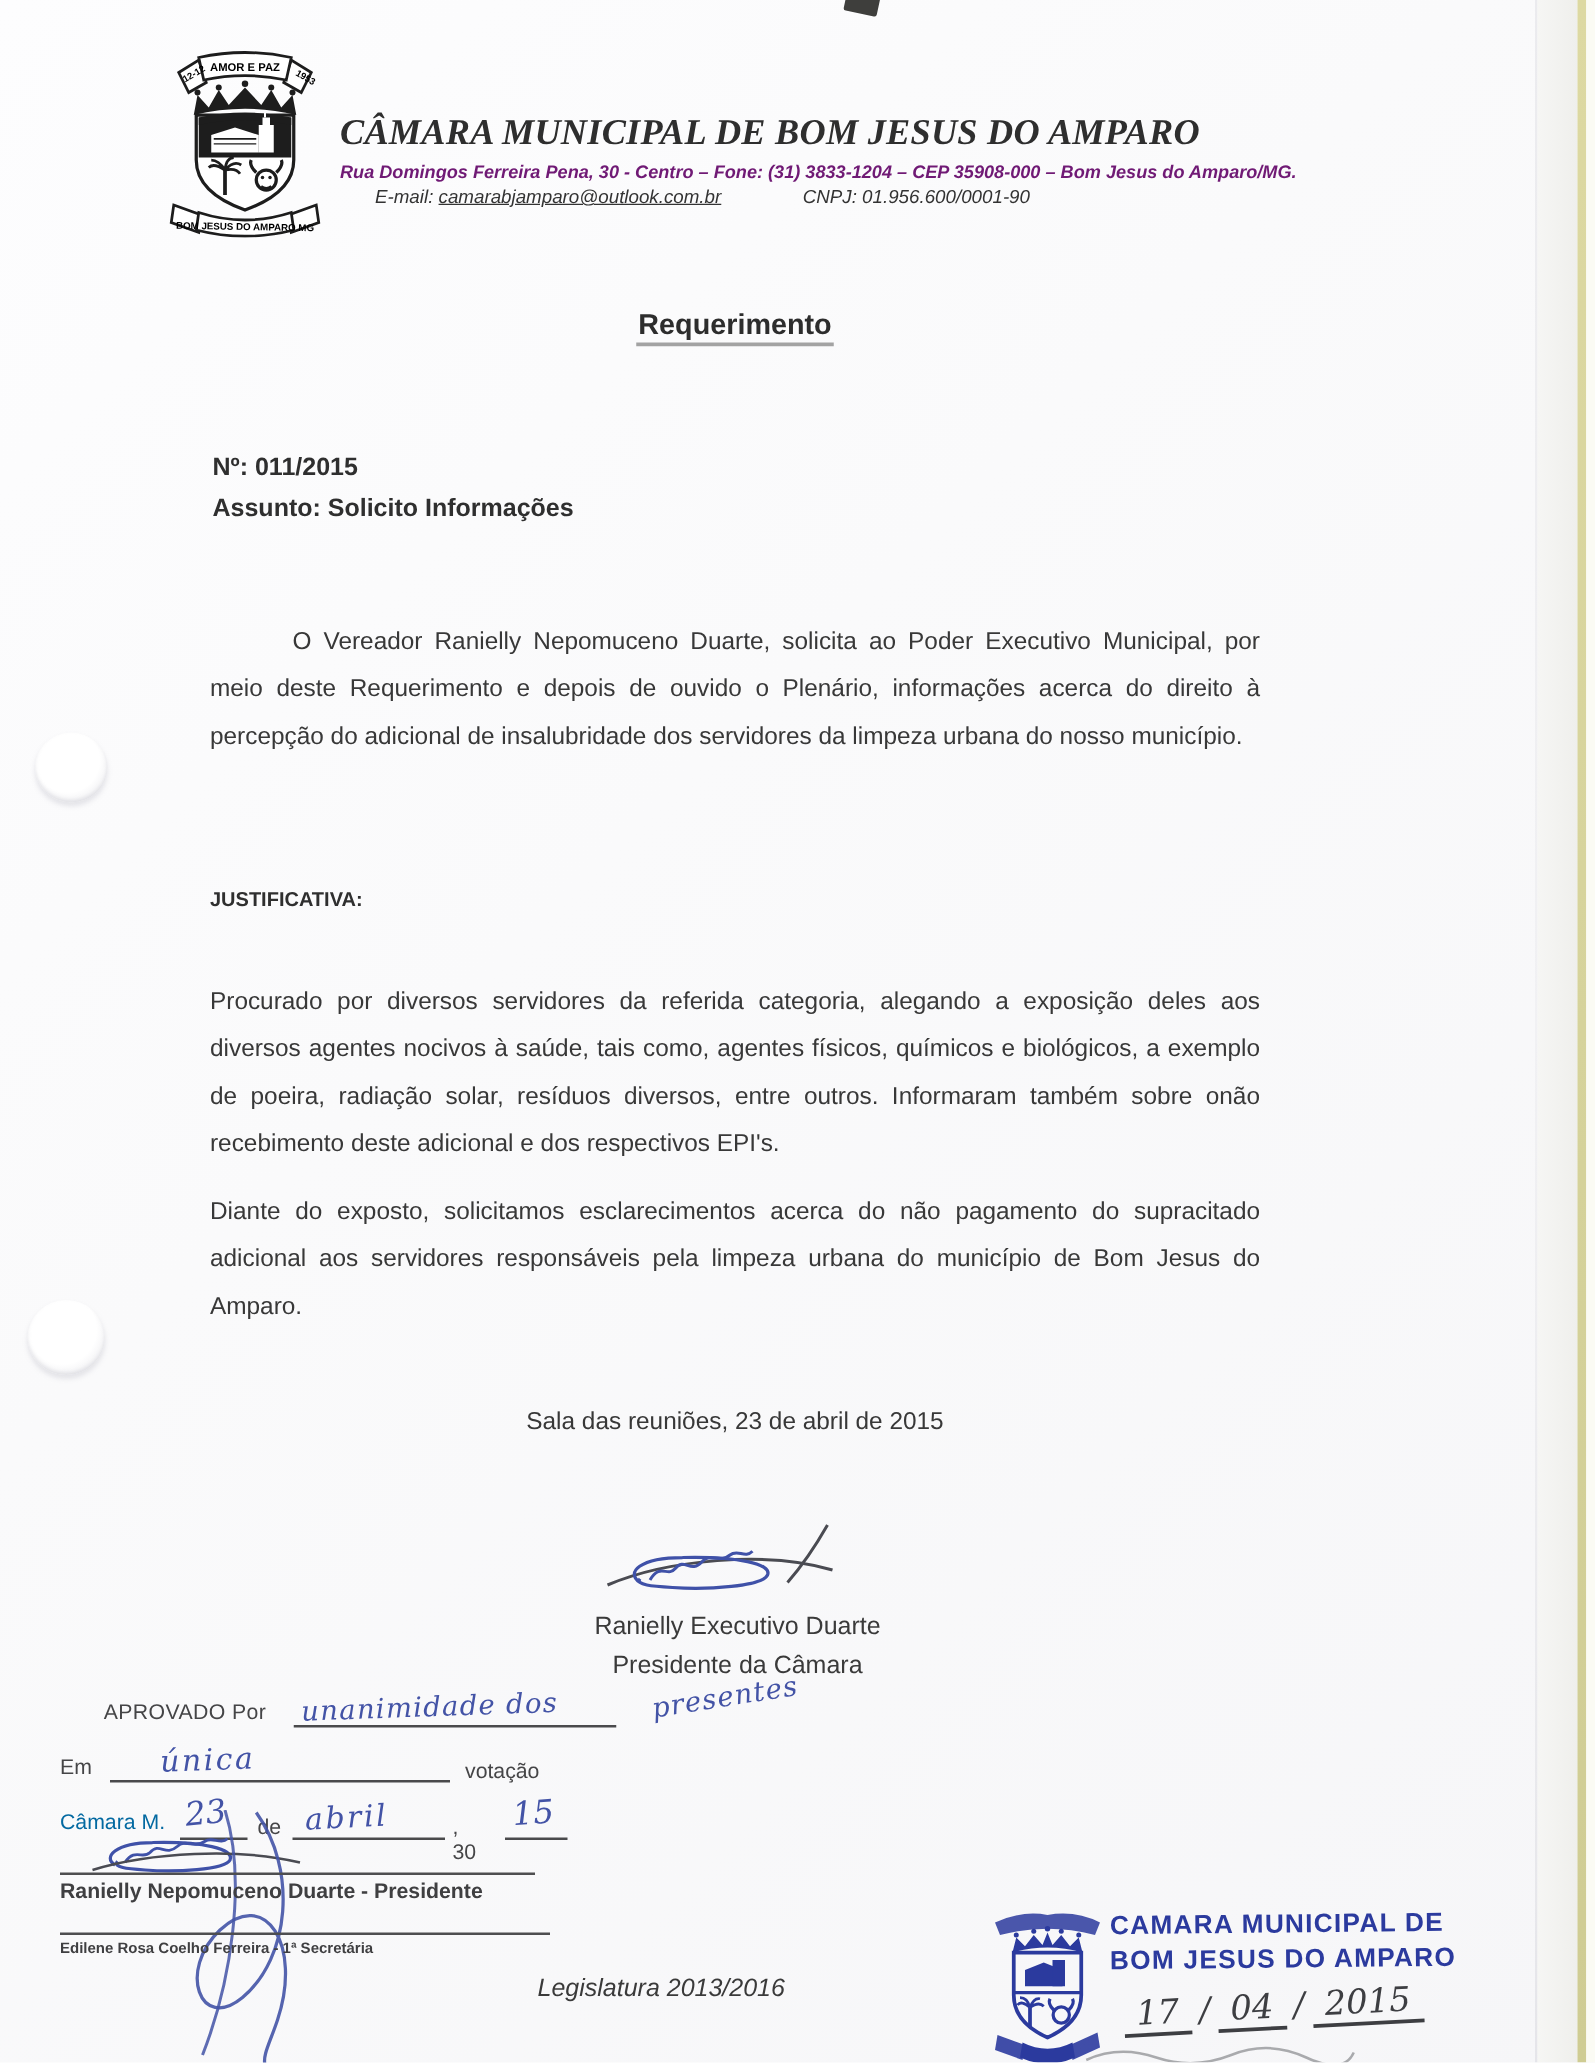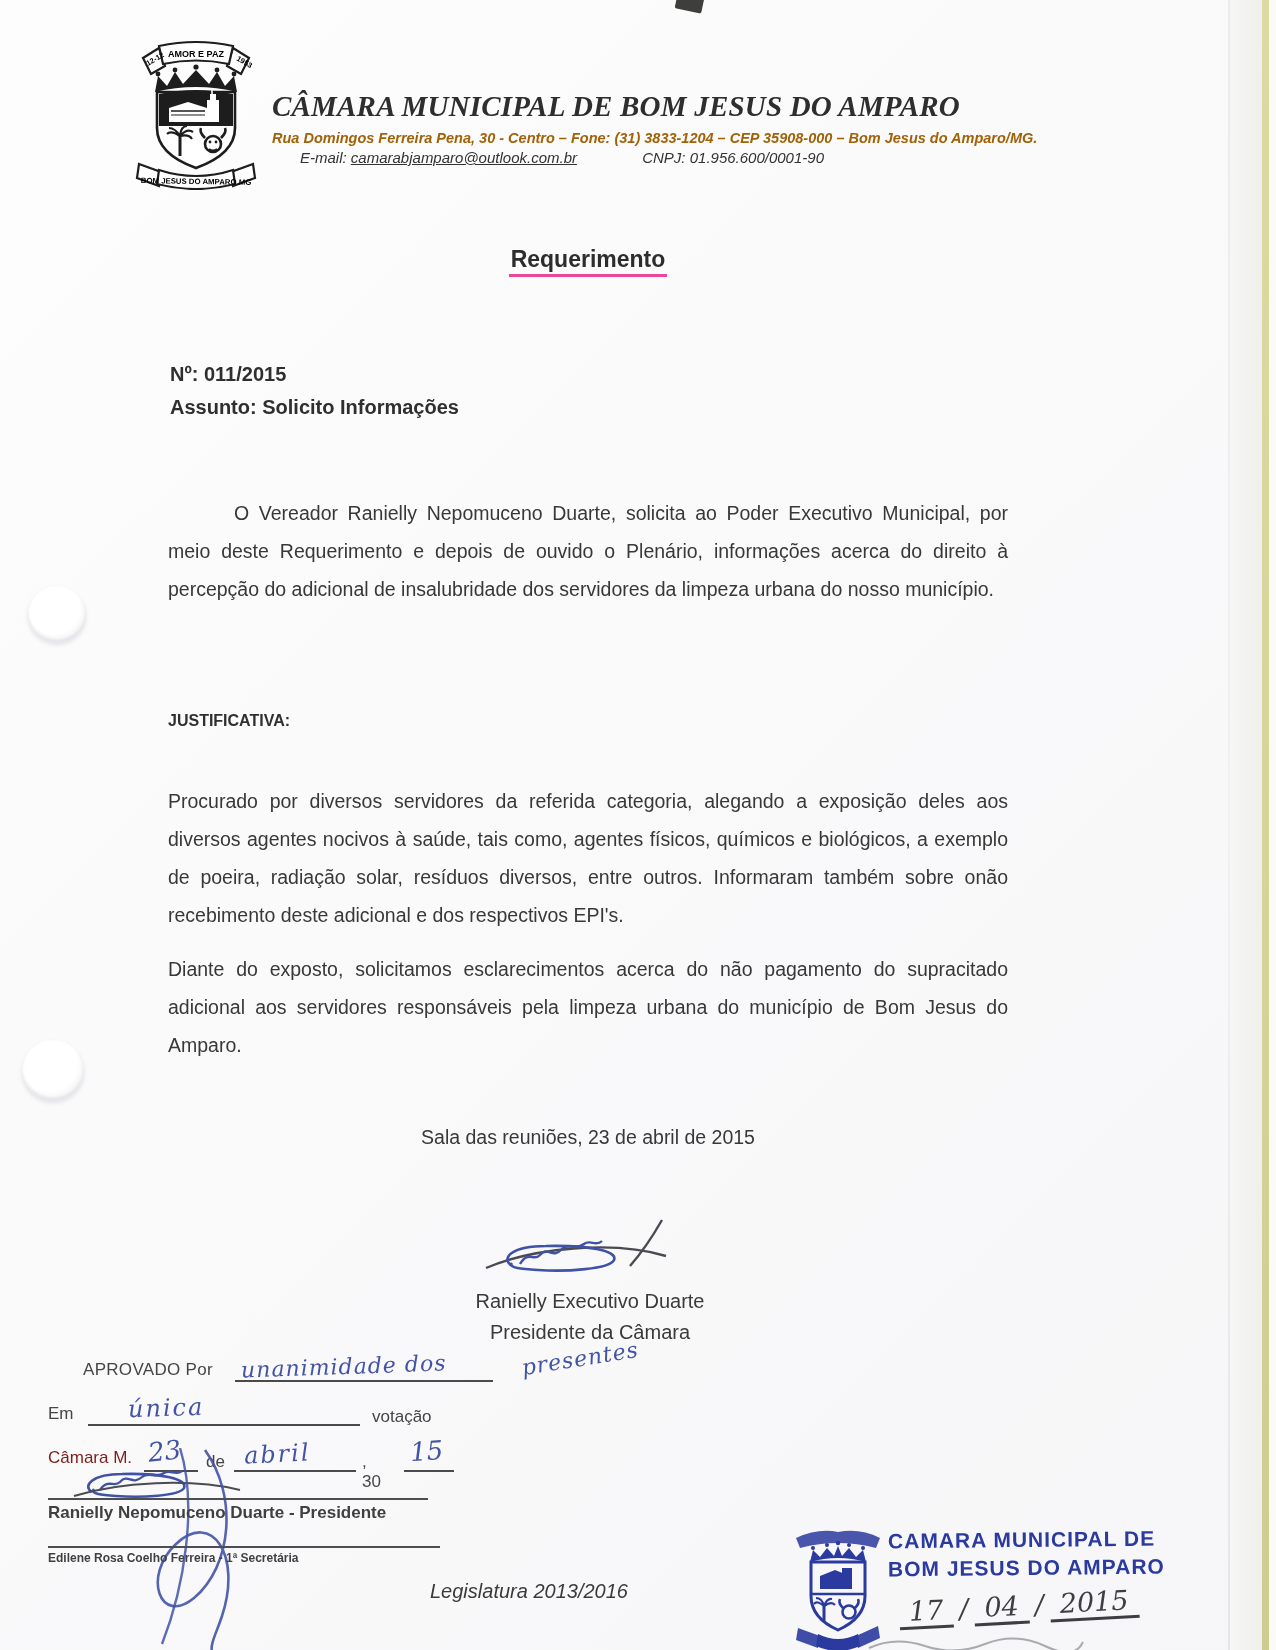--- a/index.html
+++ b/index.html
@@ -14,27 +14,27 @@
   .punch-hole{border-radius:50%;background:radial-gradient(circle at 45% 40%,#ffffff 55%,#f4f4f6 72%,#e7e7ec 88%,rgba(230,230,235,0) 100%);box-shadow:0 3px 4px rgba(160,160,175,.25), inset 0 -2px 3px rgba(170,170,185,.25);}
   .hole-1{left:28px;top:586px;width:58px;height:56px;}
   .hole-2{left:22px;top:1040px;width:62px;height:60px;}
   .fold-line{left:1228px;top:0;width:2px;height:1650px;background:linear-gradient(to bottom,rgba(190,190,200,.25),rgba(190,190,200,.12),rgba(190,190,200,.3));}
   .edge-shade{left:1230px;top:0;width:32px;height:1650px;background:linear-gradient(to right,#f6f6f4,#efefec);}
   .edge-stripe{left:1262px;top:0;width:7px;height:1650px;background:linear-gradient(to bottom,#ddd9a2,#d6d39b 50%,#cfcc93);}
   .edge-white{left:1269px;top:0;width:7px;height:1650px;background:#fbfbf4;}
   
   .crest{left:125px;top:36px;}
   .org-name{left:272px;top:90px;width:760px;font-size:29px;font-weight:700;font-style:italic;color:#2e2e2e;letter-spacing:.2px;white-space:nowrap;font-family:Liberation Serif, serif;}
-  .address-line{left:272px;top:130px;font-size:14.5px;font-weight:700;font-style:italic;color:#a16207;white-space:nowrap;}
+  .address-line{left:272px;top:130px;font-size:14.5px;font-weight:700;font-style:italic;color:#701a75;white-space:nowrap;}
   .contact-line{left:300px;top:149px;font-size:15px;font-style:italic;color:#333;white-space:nowrap;}
   .contact-line .email{text-decoration:underline;}
   .contact-line .cnpj{margin-left:61px;}
   
   .doc-title{left:0;top:246px;width:1176px;text-align:center;font-size:23px;font-weight:700;color:#2d2d2d;}
-  .doc-title span{border-bottom:3px solid #ec4899;padding:0 2px 2px 2px;}
+  .doc-title span{border-bottom:3px solid #a3a3a3;padding:0 2px 2px 2px;}
   .doc-number{left:170px;top:363px;font-size:20px;font-weight:700;color:#2f2f2f;}
   .doc-subject{left:170px;top:396px;font-size:20px;font-weight:700;color:#2f2f2f;}
   
   .para{left:168px;width:840px;font-size:19.5px;line-height:38px;text-align:justify;color:#383838;}
   .p1{top:494px;text-indent:66px;}
   .just-head{left:168px;top:712px;font-size:16px;font-weight:700;color:#2f2f2f;}
   .p2{top:782px;}
   .p3{top:950px;}
   .date-line{left:168px;top:1126px;width:840px;text-align:center;font-size:19.5px;color:#383838;}
   
@@ -47,21 +47,21 @@
   .row-aprov .lbl{font-size:17px;color:#454547;letter-spacing:.3px;}
   .u1{position:absolute;left:152px;top:20px;width:258px;border-bottom:2px solid #4a4a4c;}
   .hw-unanimidade{position:absolute;left:158px;top:-6px;font-size:22px;transform:rotate(-2deg);white-space:nowrap;letter-spacing:1px;}
   .hw-presentes{position:absolute;left:438px;top:-14px;font-size:22px;transform:rotate(-9deg);white-space:nowrap;letter-spacing:1px;}
   .row-em{left:48px;top:1404px;height:30px;}
   .row-em .lbl{font-size:17px;color:#454547;}
   .u2{position:absolute;left:40px;top:20px;width:272px;border-bottom:2px solid #4a4a4c;}
   .hw-unica{position:absolute;left:80px;top:-10px;font-size:24px;transform:rotate(-2deg);letter-spacing:2px;}
   .votacao{position:absolute;left:324px;top:3px;font-size:17px;color:#454547;}
   .row-camara{left:48px;top:1448px;height:34px;}
-  .row-camara .lbl{font-size:17px;color:#7f1d1d;}
+  .row-camara .lbl{font-size:17px;color:#0369a1;}
   .u3{position:absolute;left:96px;top:22px;width:54px;border-bottom:2px solid #4a4a4c;}
   .hw-dia{position:absolute;left:100px;top:-12px;font-size:26px;transform:rotate(-6deg);}
   .de-lbl{position:absolute;left:158px;top:4px;font-size:17px;color:#454547;}
   .u4{position:absolute;left:186px;top:22px;width:122px;border-bottom:2px solid #4a4a4c;}
   .hw-mes{position:absolute;left:196px;top:-8px;font-size:24px;transform:rotate(-3deg);letter-spacing:2px;}
   .y-lbl{position:absolute;left:314px;top:4px;font-size:17px;color:#454547;}
   .u5{position:absolute;left:356px;top:22px;width:50px;border-bottom:2px solid #4a4a4c;}
   .hw-ano{position:absolute;left:362px;top:-12px;font-size:26px;transform:rotate(-4deg);}
   .sigline{border-top:2px solid #4e4e50;}
   .sigline-1{left:48px;top:1498px;width:380px;}

